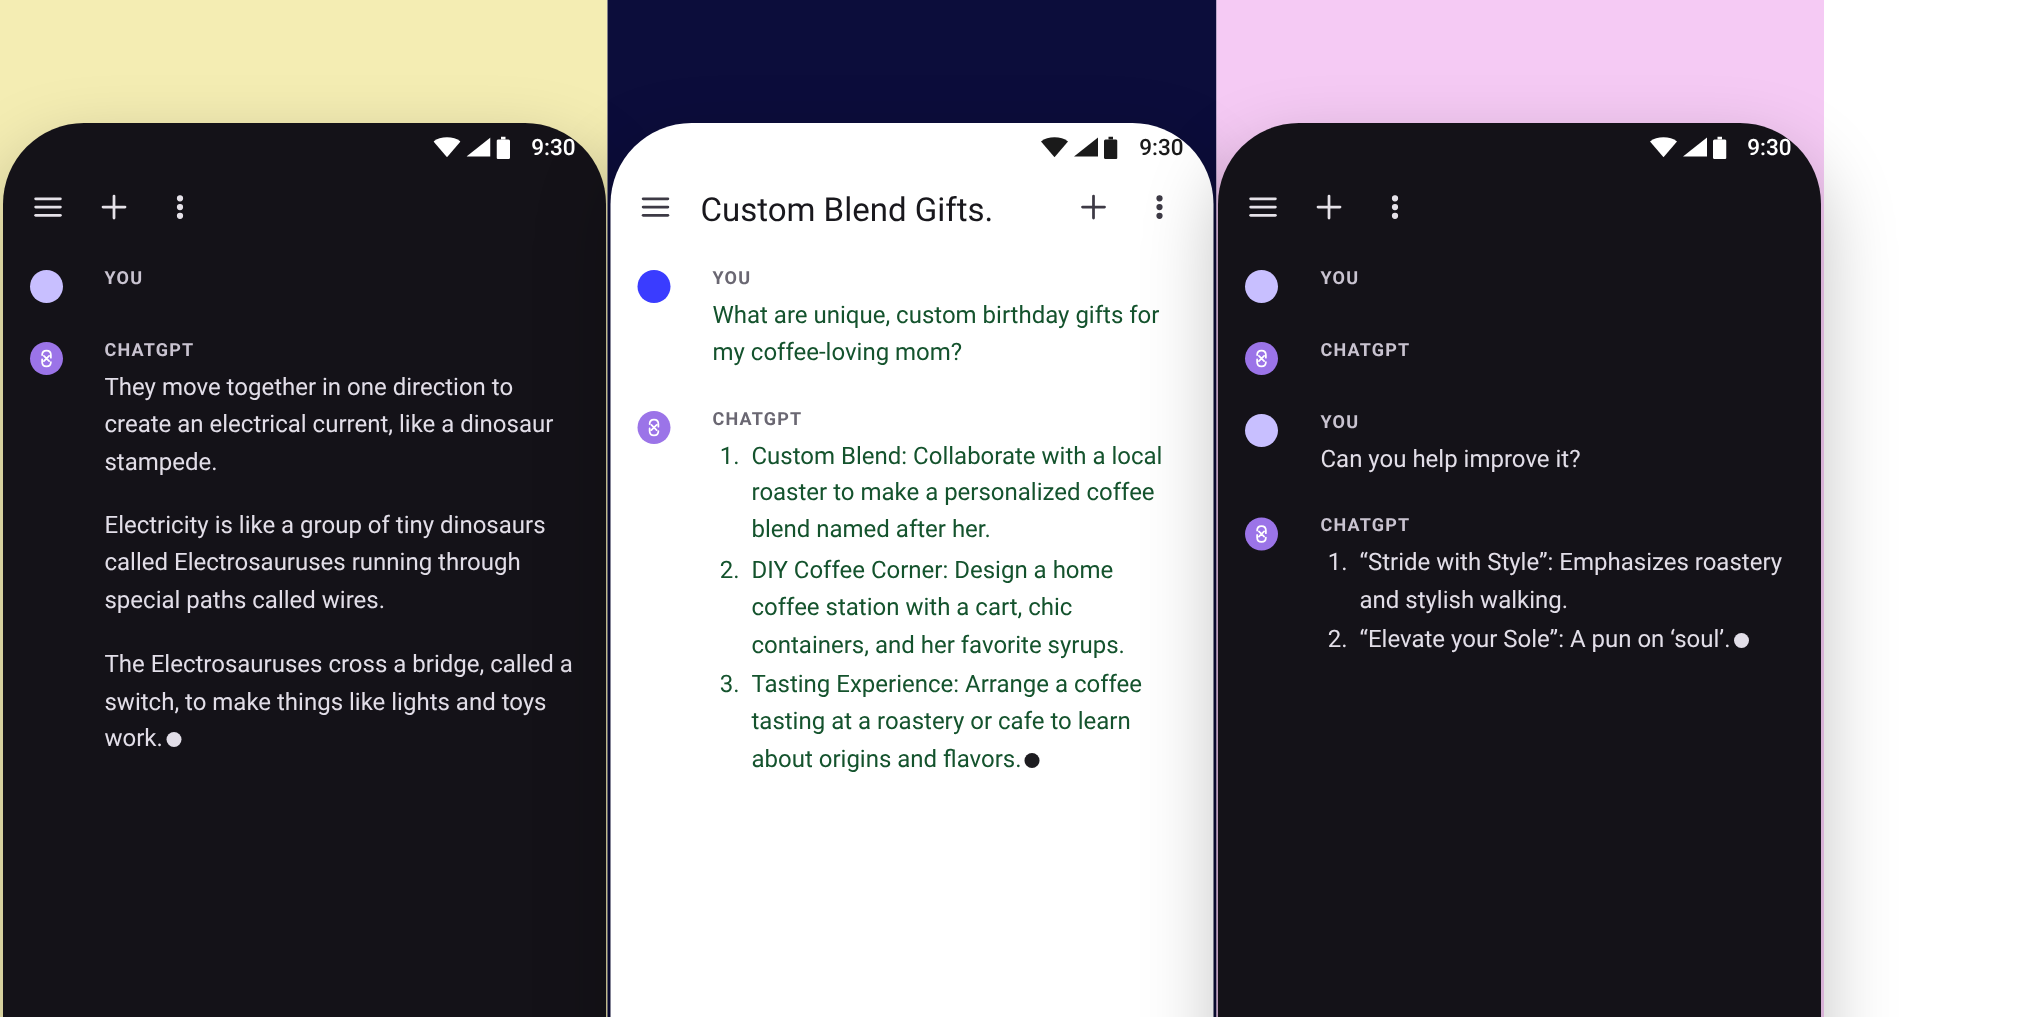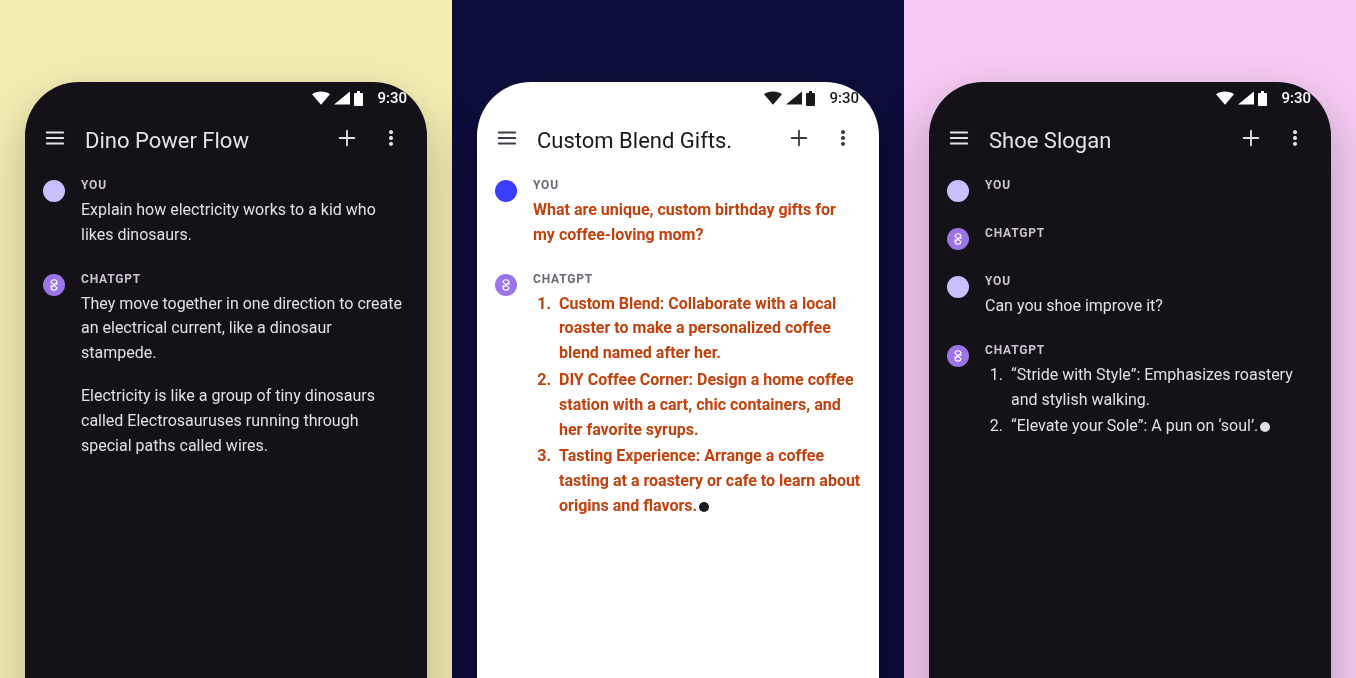--- a/index.html
+++ b/index.html
@@ -1,17 +1,17 @@
 <!DOCTYPE html>
 <html><head>
 <meta charset="utf-8">
 <style>
   * { box-sizing: border-box; margin: 0; padding: 0; }
   html, body { width: 1356px; height: 678px; overflow: hidden; font-family: -apple-system, BlinkMacSystemFont, "Segoe UI", Roboto, Helvetica, Arial, sans-serif; }
-  .stage { display: flex; width: 1356px; height: 678px; }
+  .stage { display: flex; width: 1216px; height: 678px; }
   .panel { flex: 1 1 0; display: flex; justify-content: center; padding-top: 82px; }
   .panel-0 { background: #f4edb3; }
   .panel-1 { background: #0c0d3b; }
   .panel-2 { background: #f5caf4; }
 
   .phone {
     width: 402px;
     height: 820px;
     border-radius: 54px 54px 0 0;
     overflow: hidden;
@@ -58,21 +58,21 @@
     width: 40px; height: 40px;
     display: flex; align-items: center; justify-content: center;
     border-radius: 24px;
     cursor: pointer;
   }
   .phone.dark  .iconbtn svg { stroke: #e5e1e8; fill: #e5e1e8; }
   .phone.light .iconbtn svg { stroke: #3d3a45; fill: #3d3a45; }
 
   
   .conv { padding: 12px 18px 0 18px; }
-  .msg { display: flex; gap: 16px; margin-bottom: 24px; }
+  .msg { display: flex; gap: 28px; margin-bottom: 24px; }
   .avatar {
     width: 22px; height: 22px; border-radius: 50%;
     flex-shrink: 0; margin-top: 2px;
     display: flex; align-items: center; justify-content: center;
   }
   .avatar svg { display:block; }
   .phone.dark  .avatar.user { background: #c8bfff; }
   .phone.light .avatar.user { background: #3a3cff; }
   .avatar.bot  { background: #9b74e8; }
 
@@ -84,21 +84,21 @@
     margin-bottom: 6px;
   }
   .phone.dark  .role { color: #c9c3d0; }
   .phone.light .role { color: #6a6772; }
 
   .body, .body li {
     font-size: 16px;
     line-height: 1.55;
   }
   .phone.dark  .body { color: #e2dee8; }
-  .phone.light .body { color: #c2410c; font-weight: bold; }
+  .phone.light .body { color: #14532d; }
 
   .body p { margin-bottom: 18px; }
   .body p:last-child { margin-bottom: 0; }
   .body ol { padding-left: 22px; }
   .body ol li { margin-bottom: 2px; padding-left: 4px; }
 
   .cursor-dot {
     display: inline-block;
     width: 10px; height: 10px;
     border-radius: 50%;
@@ -136,56 +136,53 @@
           <span>9:30</span>
         </div>
         <div class="appbar">
           <div class="iconbtn">
             <span><svg width="22" height="22" viewBox="0 0 24 24" fill="none" stroke-width="2" stroke-linecap="round">
                 <line x1="3" y1="6" x2="21" y2="6"></line>
                 <line x1="3" y1="12" x2="21" y2="12"></line>
                 <line x1="3" y1="18" x2="21" y2="18"></line>
               </svg></span>
           </div>
-          <div class="title">Dino Power Flow</div>
           <div class="iconbtn">
             <span><svg width="22" height="22" viewBox="0 0 24 24" fill="none" stroke-width="2" stroke-linecap="round">
                 <line x1="12" y1="4" x2="12" y2="20"></line>
                 <line x1="4" y1="12" x2="20" y2="12"></line>
               </svg></span>
           </div>
           <div class="iconbtn">
             <span><svg width="20" height="20" viewBox="0 0 24 24" stroke="none">
                 <circle cx="12" cy="5" r="2"></circle>
                 <circle cx="12" cy="12" r="2"></circle>
                 <circle cx="12" cy="19" r="2"></circle>
               </svg></span>
           </div>
         </div>
         <div class="conv">
           <div class="msg">
             <div class="avatar user"></div>
             <div class="bubble">
               <div class="role">YOU</div>
-              <div class="body">
-                <p>Explain how electricity works to a kid who likes dinosaurs.</p>
-              </div>
             </div>
           </div>
           <div class="msg">
             <div class="avatar bot">
               <svg width="14" height="14" viewBox="0 0 24 24" fill="none" stroke="#ffffff" stroke-width="2" stroke-linecap="round" stroke-linejoin="round">
                 <path d="M12 3c3 0 5 2 5 5v3M12 21c-3 0-5-2-5-5v-3M7 8c0-3 2-5 5-5M17 16c0 3-2 5-5 5M9 9l6 6M15 9l-6 6"></path>
               </svg>
             </div>
             <div class="bubble">
               <div class="role">CHATGPT</div>
               <div class="body">
                 <p>They move together in one direction to create an electrical current, like a dinosaur stampede.</p>
                 <p>Electricity is like a group of tiny dinosaurs called Electrosauruses running through special paths called wires.</p>
+                <p>The Electrosauruses cross a bridge, called a switch, to make things like lights and toys work.<span class="cursor-dot"></span></p>
               </div>
             </div>
           </div>
         </div>
       </div>
     </div>
     <div class="panel panel-1">
       <div class="phone light">
         <div class="statusbar">
           <span class="spacer"></span>
@@ -285,21 +282,20 @@
           <span>9:30</span>
         </div>
         <div class="appbar">
           <div class="iconbtn">
             <span><svg width="22" height="22" viewBox="0 0 24 24" fill="none" stroke-width="2" stroke-linecap="round">
                 <line x1="3" y1="6" x2="21" y2="6"></line>
                 <line x1="3" y1="12" x2="21" y2="12"></line>
                 <line x1="3" y1="18" x2="21" y2="18"></line>
               </svg></span>
           </div>
-          <div class="title">Shoe Slogan</div>
           <div class="iconbtn">
             <span><svg width="22" height="22" viewBox="0 0 24 24" fill="none" stroke-width="2" stroke-linecap="round">
                 <line x1="12" y1="4" x2="12" y2="20"></line>
                 <line x1="4" y1="12" x2="20" y2="12"></line>
               </svg></span>
           </div>
           <div class="iconbtn">
             <span><svg width="20" height="20" viewBox="0 0 24 24" stroke="none">
                 <circle cx="12" cy="5" r="2"></circle>
                 <circle cx="12" cy="12" r="2"></circle>
@@ -322,21 +318,21 @@
             </div>
             <div class="bubble">
               <div class="role">CHATGPT</div>
             </div>
           </div>
           <div class="msg">
             <div class="avatar user"></div>
             <div class="bubble">
               <div class="role">YOU</div>
               <div class="body">
-                <p>Can you shoe improve it?</p>
+                <p>Can you help improve it?</p>
               </div>
             </div>
           </div>
           <div class="msg">
             <div class="avatar bot">
               <svg width="14" height="14" viewBox="0 0 24 24" fill="none" stroke="#ffffff" stroke-width="2" stroke-linecap="round" stroke-linejoin="round">
                 <path d="M12 3c3 0 5 2 5 5v3M12 21c-3 0-5-2-5-5v-3M7 8c0-3 2-5 5-5M17 16c0 3-2 5-5 5M9 9l6 6M15 9l-6 6"></path>
               </svg>
             </div>
             <div class="bubble">

